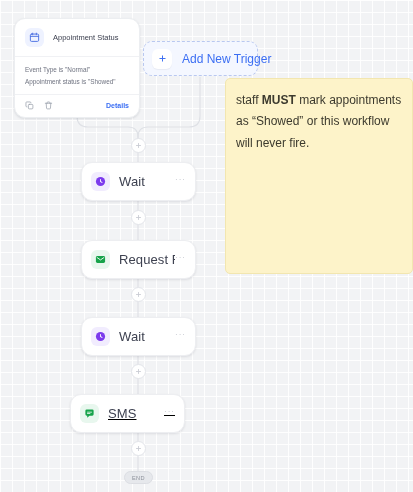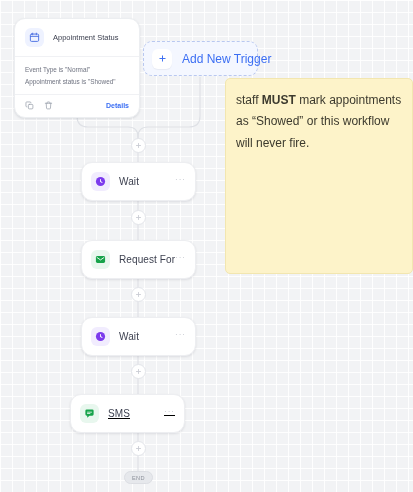--- a/index.html
+++ b/index.html
@@ -71,21 +71,21 @@
     height: 19px;
     border-radius: 6px;
     display: flex;
     align-items: center;
     justify-content: center;
     flex: 0 0 auto;
   }
   .node-icon svg { display: block; }
   .node-label {
     margin-left: 9px;
-    font-size: 10px;
+    font-size: 13px;
     color: #3d4150;
     letter-spacing: 0.1px;
     flex: 1 1 auto;
     white-space: nowrap;
     overflow: hidden;
   }
   .node-menu {
     font-size: 8px;
     color: #c6c9d1;
     letter-spacing: 1px;

